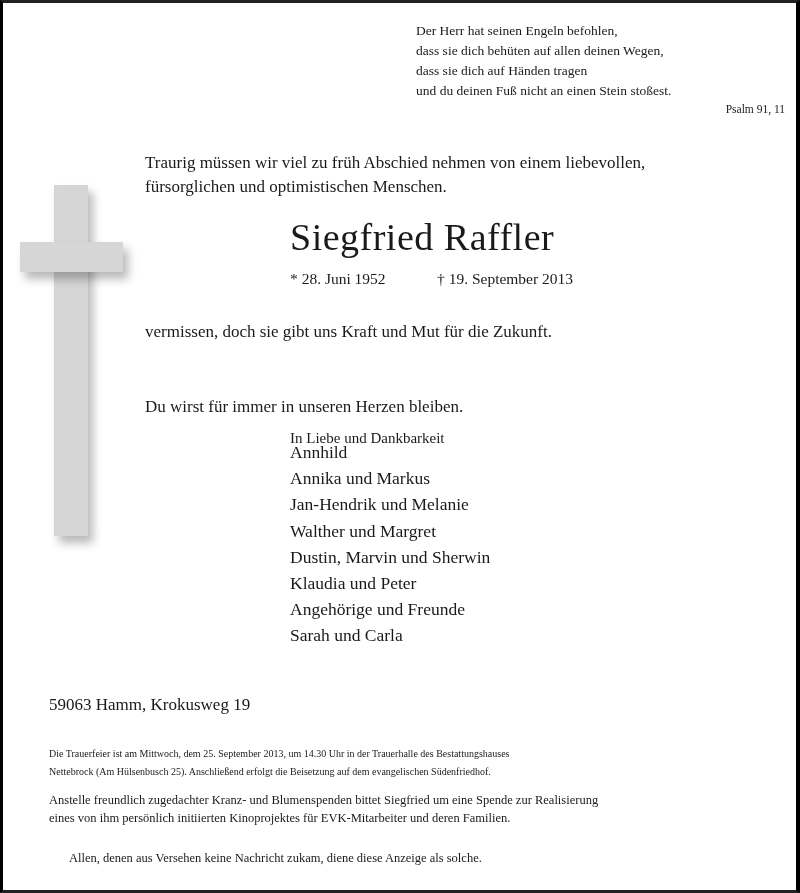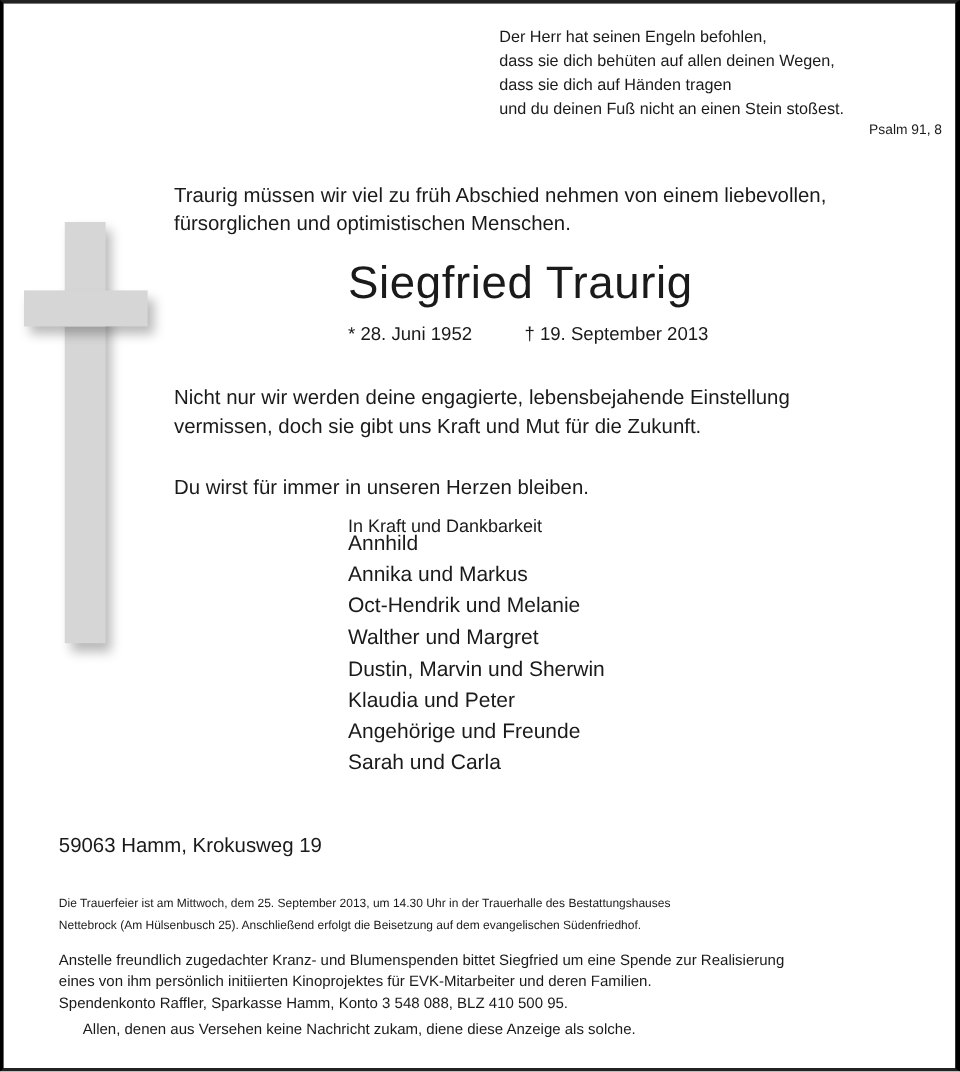--- a/index.html
+++ b/index.html
@@ -1,21 +1,21 @@
 <!DOCTYPE html>
 <html><head>
 <meta charset="utf-8">
 <style>
   html, body { margin: 0; padding: 0; background: #fff; }
   body { width: 800px; height: 893px; position: relative; overflow: hidden;
          font-family: "Liberation Sans", "DejaVu Sans", sans-serif; color: #1a1a1a; }
   .frame { position: absolute; left: 0; top: 0; width: 800px; height: 893px;
            box-sizing: border-box; border-top: 3px solid #222; border-left: 3px solid #000;
            border-right: 4px solid #000; border-bottom: 3px solid #222; }
-  .abs { position: absolute; white-space: nowrap; }
+  .abs { position: absolute; white-space: nowrap; font-family: Liberation Serif, serif; }
   .psalm { left: 416px; top: 21px; font-size: 13.5px; line-height: 20px; }
   .psalm-ref { right: 15px; top: 103px; font-size: 11.5px; }
   .intro { left: 145px; top: 151px; font-size: 17px; line-height: 24px; }
   .name { left: 290px; top: 215px; font-size: 38px; letter-spacing: 0.5px; }
   .dates { top: 270px; font-size: 15.5px; }
   .born { left: 290px; }
   .died { left: 437px; }
   .body1 { left: 145px; top: 320px; font-size: 17px; line-height: 24px; }
   .body2 { left: 145px; top: 377px; font-size: 17px; margin-top: 20px; }
   .closing { left: 290px; top: 430px; font-size: 15px; }
@@ -41,56 +41,54 @@
   <div class="cross-h"></div>
   <div class="cross-v-cover"></div>
 </div>
 
 <div class="abs psalm">
   <span class="line">Der Herr hat seinen Engeln befohlen,</span>
   <span class="line">dass sie dich behüten auf allen deinen Wegen,</span>
   <span class="line">dass sie dich auf Händen tragen</span>
   <span class="line">und du deinen Fuß nicht an einen Stein stoßest.</span>
 </div>
-<div class="abs psalm-ref">Psalm 91, 8</div>
+<div class="abs psalm-ref">Psalm 91, 11</div>
 
 <div class="abs intro">
   <span class="line">Traurig müssen wir viel zu früh Abschied nehmen von einem liebevollen,</span>
   <span class="line">fürsorglichen und optimistischen Menschen.</span>
 </div>
 
-<div class="abs name">Siegfried Traurig</div>
+<div class="abs name">Siegfried Raffler</div>
 <div class="abs dates born">* 28. Juni 1952</div>
 <div class="abs dates died">† 19. September 2013</div>
 
 <div class="abs body1">
-  <span class="line">Nicht nur wir werden deine engagierte, lebensbejahende Einstellung</span>
   <span class="line">vermissen, doch sie gibt uns Kraft und Mut für die Zukunft.</span>
 </div>
 <div class="abs body2">Du wirst für immer in unseren Herzen bleiben.</div>
 
-<div class="abs closing">In Kraft und Dankbarkeit</div>
+<div class="abs closing">In Liebe und Dankbarkeit</div>
 
 <div class="abs family">
   <span class="line">Annhild</span>
   <span class="line">Annika und Markus</span>
-  <span class="line">Oct-Hendrik und Melanie</span>
+  <span class="line">Jan-Hendrik und Melanie</span>
   <span class="line">Walther und Margret</span>
   <span class="line">Dustin, Marvin und Sherwin</span>
   <span class="line">Klaudia und Peter</span>
   <span class="line">Angehörige und Freunde</span>
   <span class="line">Sarah und Carla</span>
 </div>
 
 <div class="abs address">59063 Hamm, Krokusweg 19</div>
 
 <div class="abs funeral">
   <span class="line">Die Trauerfeier ist am Mittwoch, dem 25. September 2013, um 14.30 Uhr in der Trauerhalle des Bestattungshauses</span>
   <span class="line">Nettebrock (Am Hülsenbusch 25). Anschließend erfolgt die Beisetzung auf dem evangelischen Südenfriedhof.</span>
 </div>
 
 <div class="abs donation">
   <span class="line">Anstelle freundlich zugedachter Kranz- und Blumenspenden bittet Siegfried um eine Spende zur Realisierung</span>
   <span class="line">eines von ihm persönlich initiierten Kinoprojektes für EVK-Mitarbeiter und deren Familien.</span>
-  <span class="line">Spendenkonto Raffler, Sparkasse Hamm, Konto 3 548 088, BLZ 410 500 95.</span>
 </div>
 
 <div class="abs notice">Allen, denen aus Versehen keine Nachricht zukam, diene diese Anzeige als solche.</div>
 
 </body></html>

